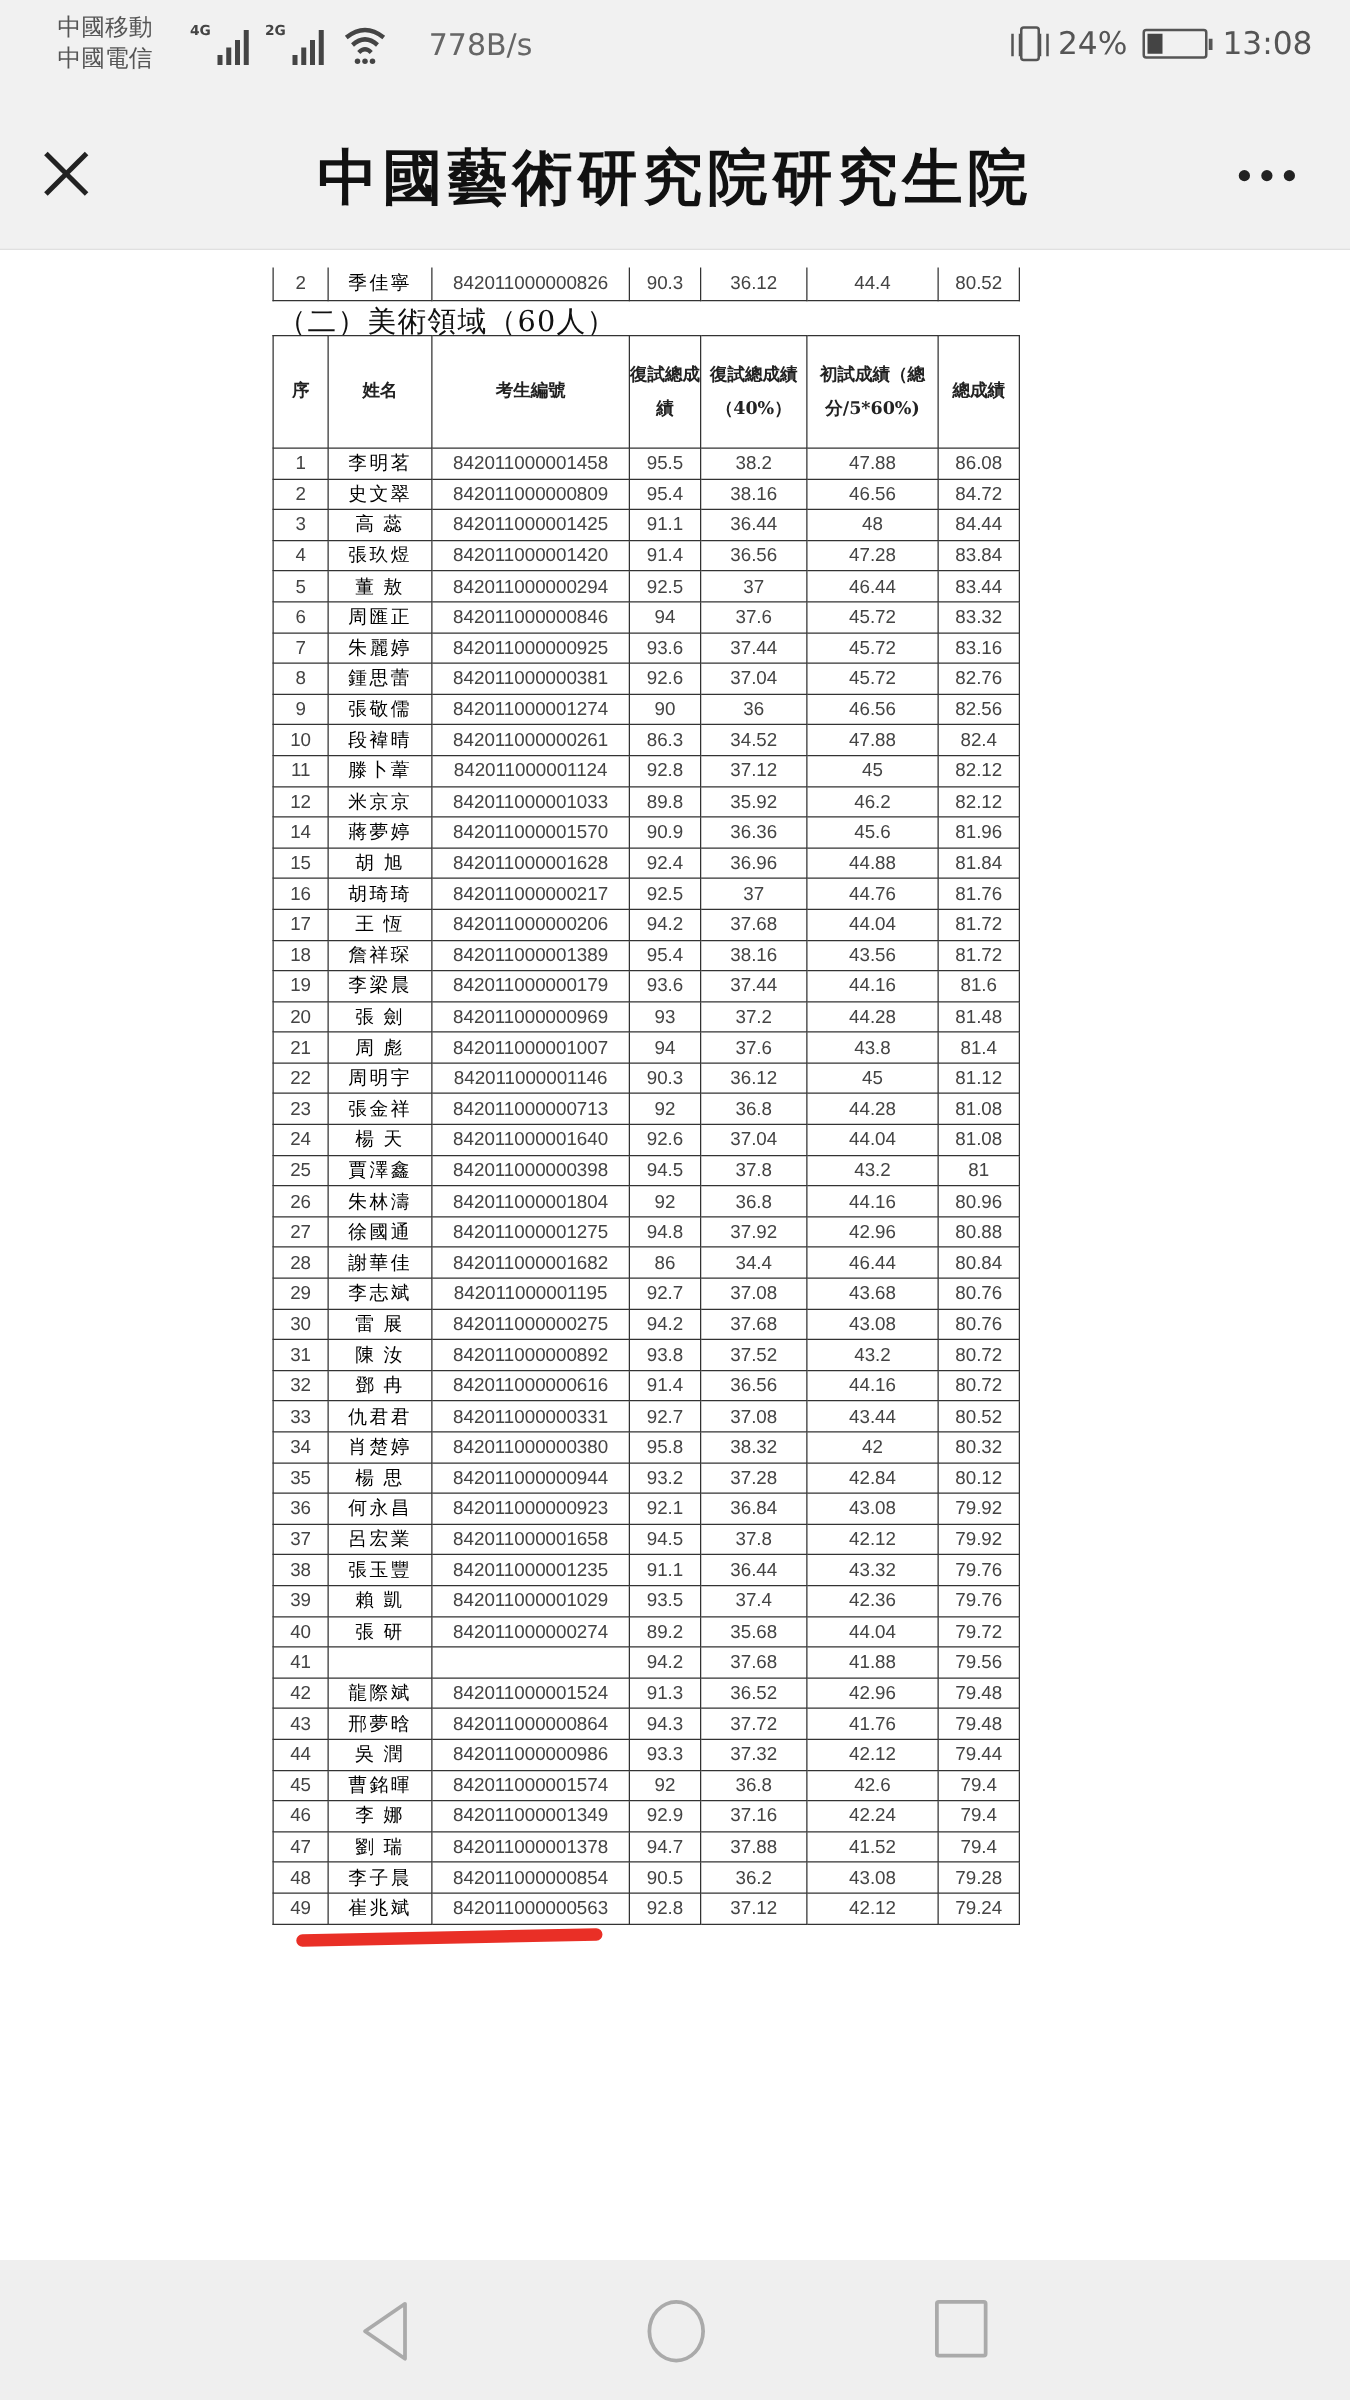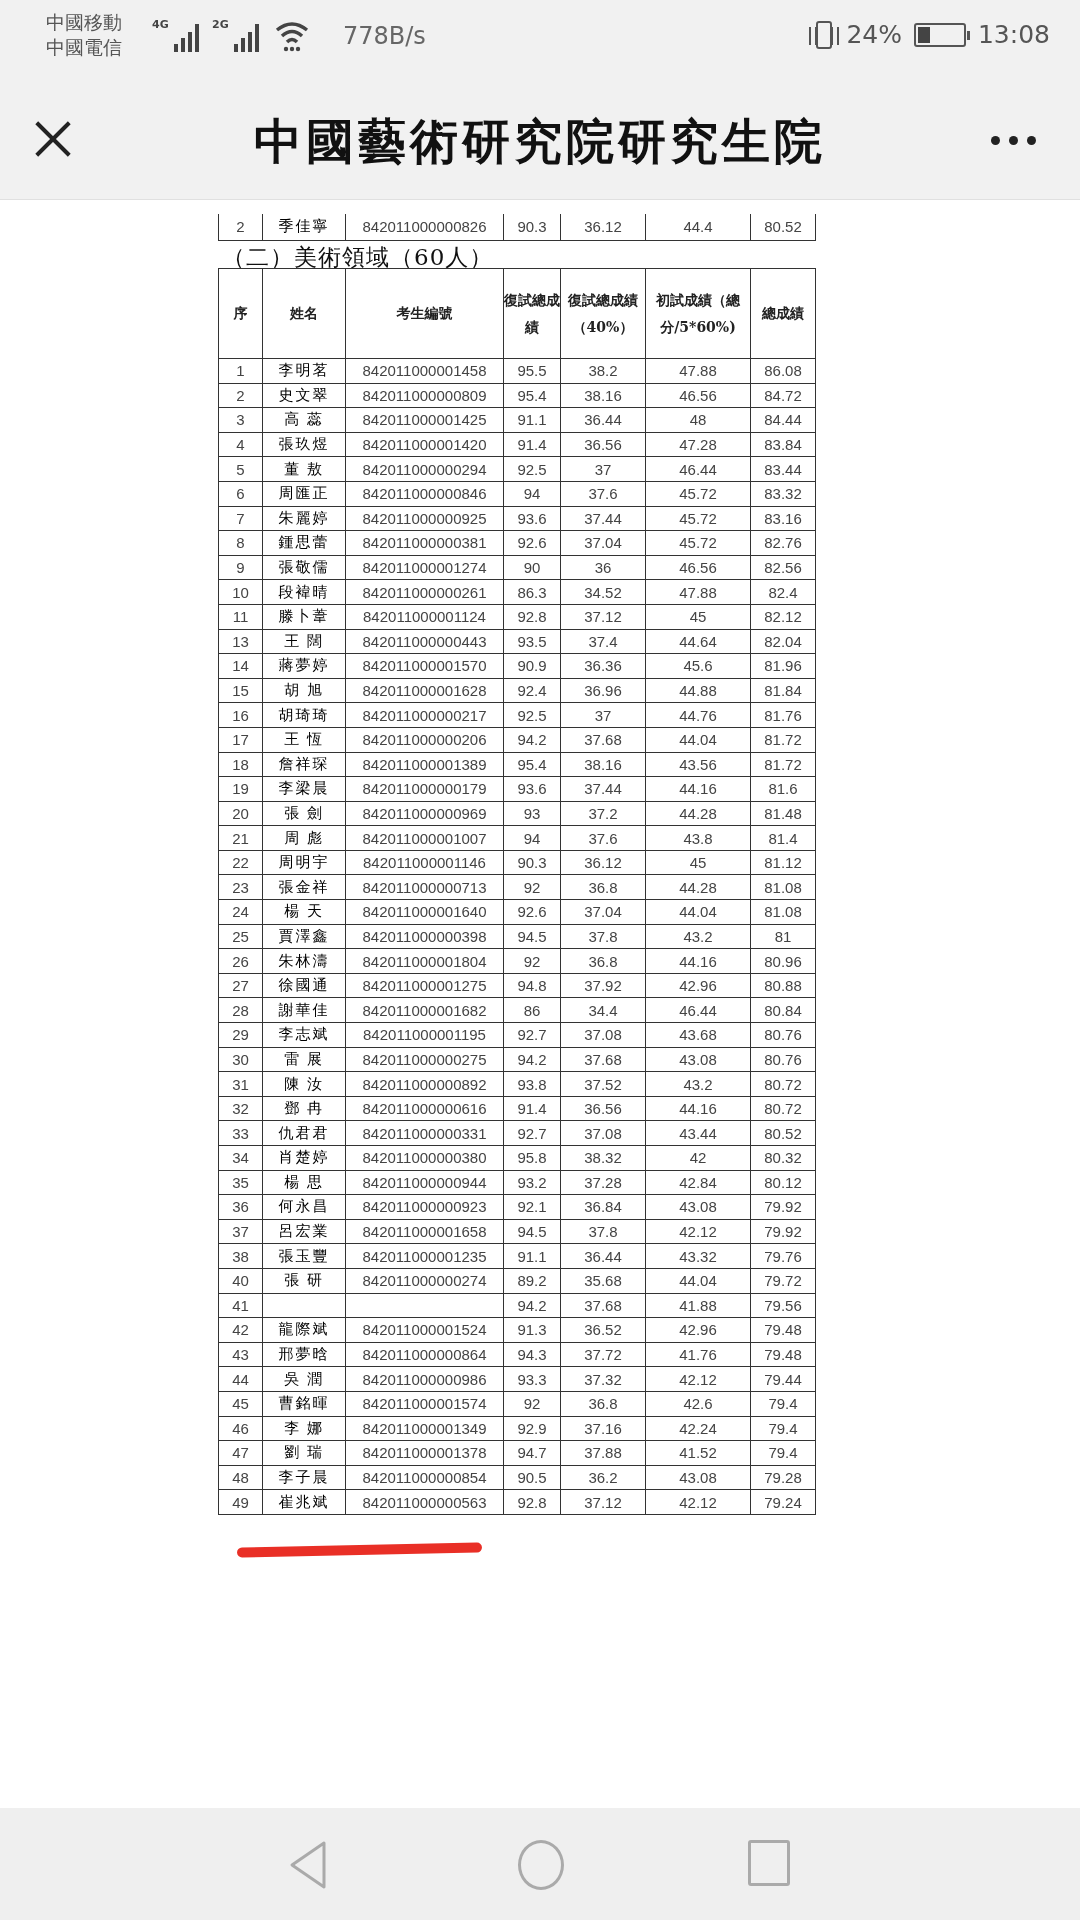--- a/index.html
+++ b/index.html
@@ -228,27 +228,27 @@
         <tr>
           <td class="c0">11</td>
           <td class="c1 name">滕卜葦</td>
           <td class="c2">842011000001124</td>
           <td class="c3">92.8</td>
           <td class="c4">37.12</td>
           <td class="c5">45</td>
           <td class="c6">82.12</td>
         </tr>
         <tr>
-          <td class="c0">13</td>
-          <td class="c1 name">王 闊</td>
-          <td class="c2">842011000000443</td>
-          <td class="c3">93.5</td>
-          <td class="c4">37.4</td>
-          <td class="c5">44.64</td>
-          <td class="c6">82.04</td>
+          <td class="c0">12</td>
+          <td class="c1 name">米京京</td>
+          <td class="c2">842011000001033</td>
+          <td class="c3">89.8</td>
+          <td class="c4">35.92</td>
+          <td class="c5">46.2</td>
+          <td class="c6">82.12</td>
         </tr>
         <tr>
           <td class="c0">14</td>
           <td class="c1 name">蔣夢婷</td>
           <td class="c2">842011000001570</td>
           <td class="c3">90.9</td>
           <td class="c4">36.36</td>
           <td class="c5">45.6</td>
           <td class="c6">81.96</td>
         </tr>
@@ -462,20 +462,29 @@
         <tr>
           <td class="c0">38</td>
           <td class="c1 name">張玉豐</td>
           <td class="c2">842011000001235</td>
           <td class="c3">91.1</td>
           <td class="c4">36.44</td>
           <td class="c5">43.32</td>
           <td class="c6">79.76</td>
         </tr>
         <tr>
+          <td class="c0">39</td>
+          <td class="c1 name">賴 凱</td>
+          <td class="c2">842011000001029</td>
+          <td class="c3">93.5</td>
+          <td class="c4">37.4</td>
+          <td class="c5">42.36</td>
+          <td class="c6">79.76</td>
+        </tr>
+        <tr>
           <td class="c0">40</td>
           <td class="c1 name">張 研</td>
           <td class="c2">842011000000274</td>
           <td class="c3">89.2</td>
           <td class="c4">35.68</td>
           <td class="c5">44.04</td>
           <td class="c6">79.72</td>
         </tr>
         <tr>
           <td class="c0">41</td>

